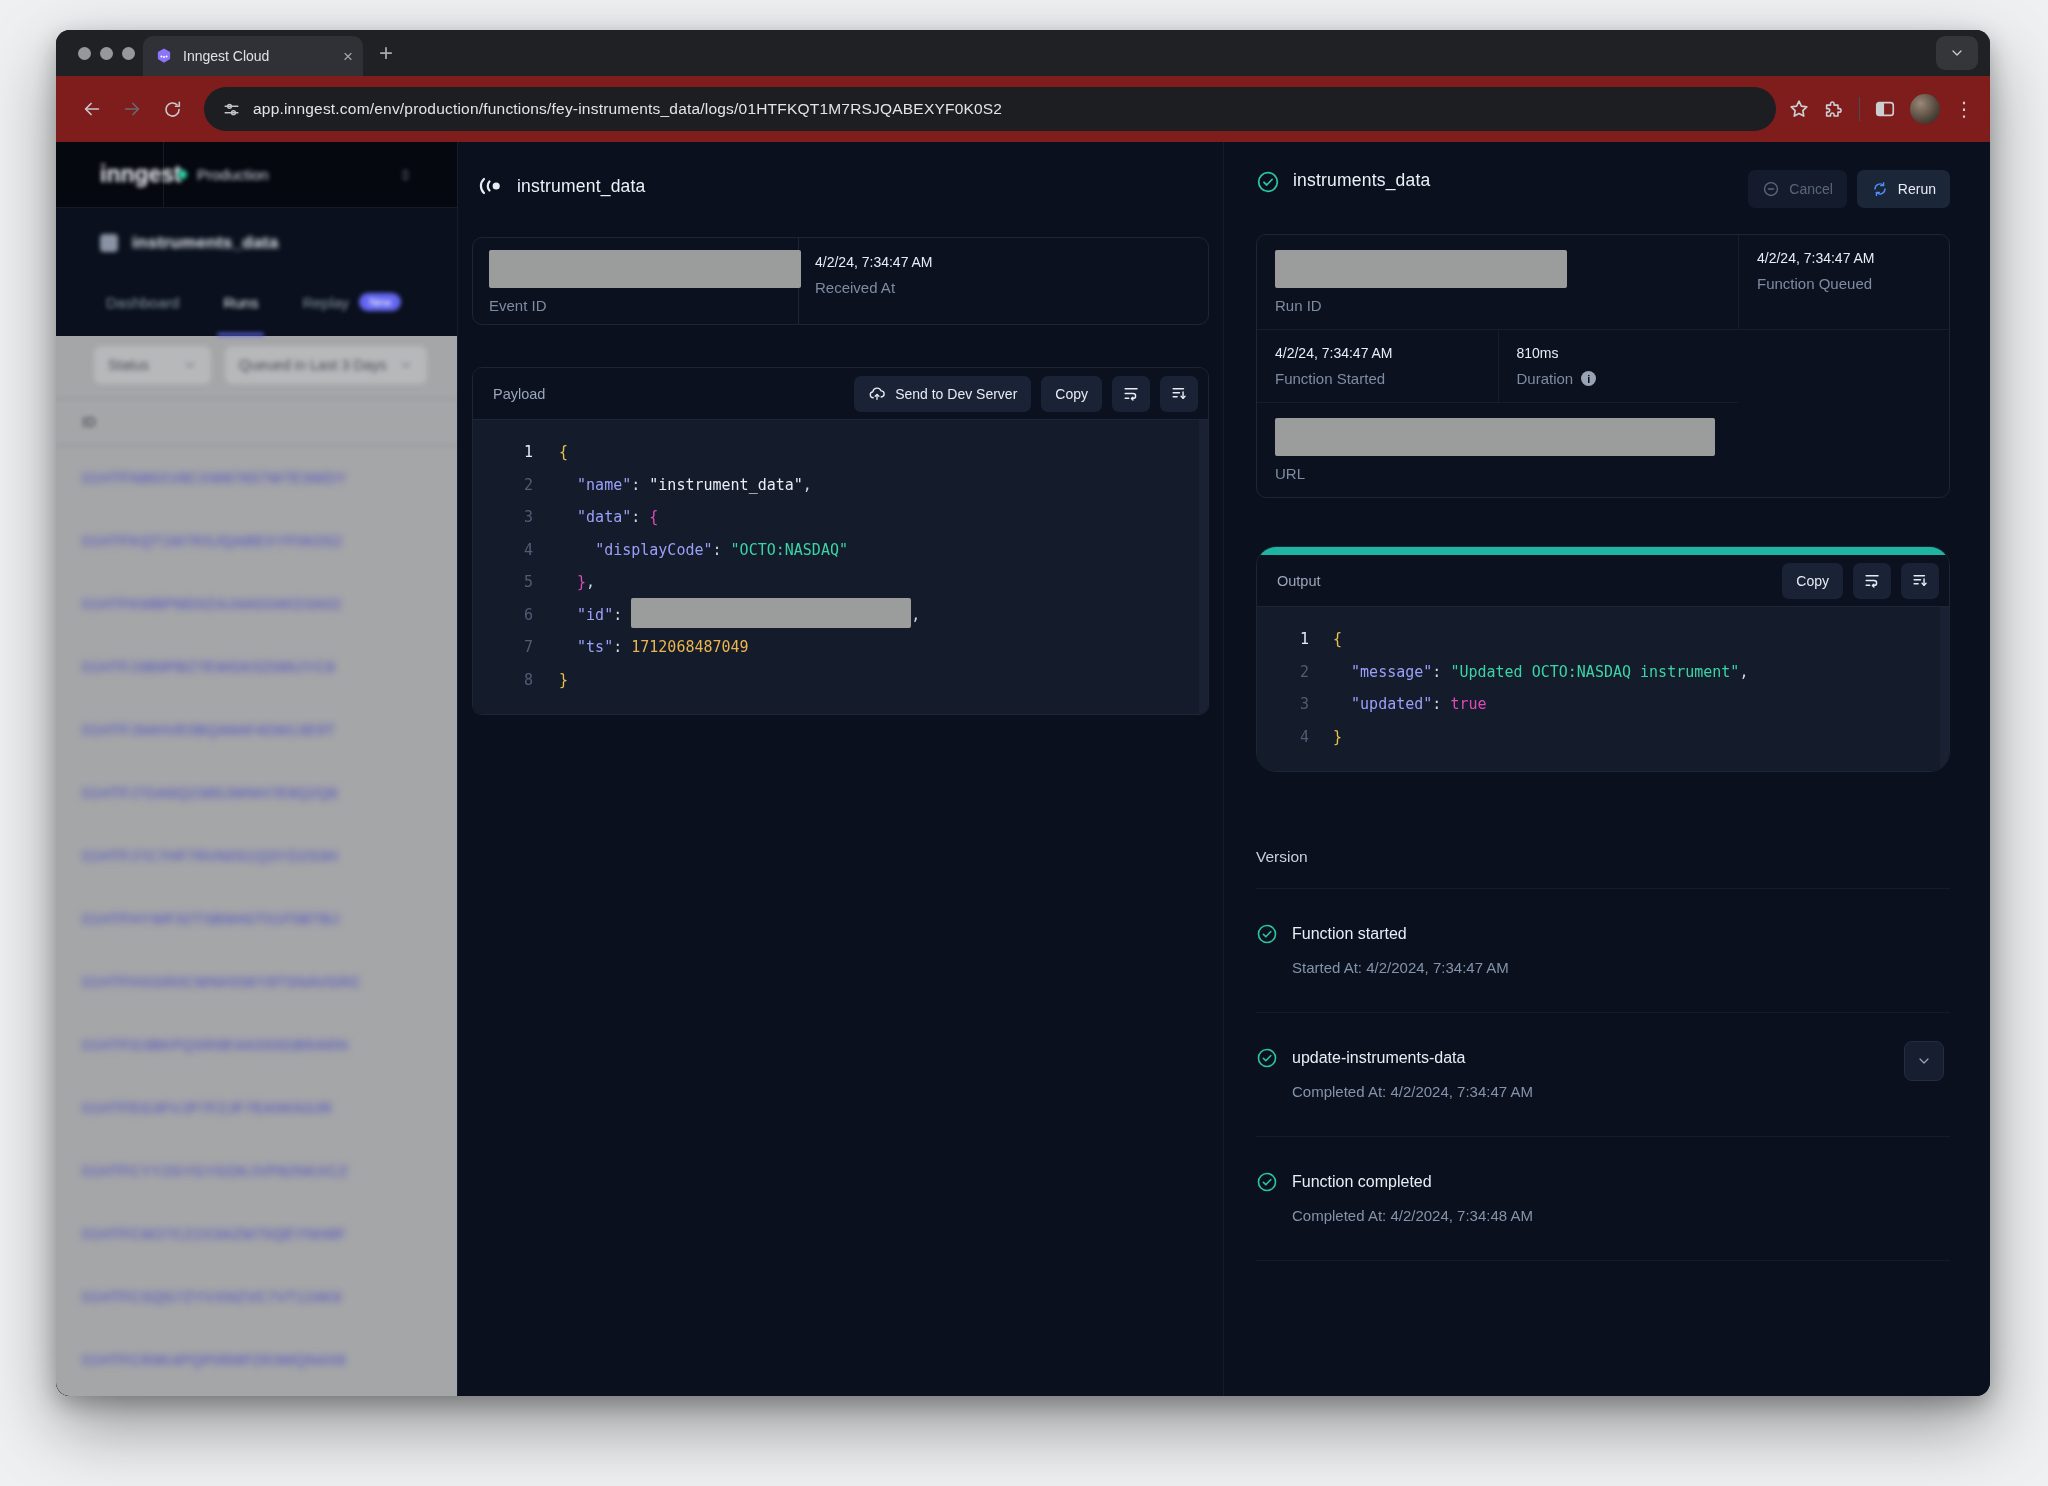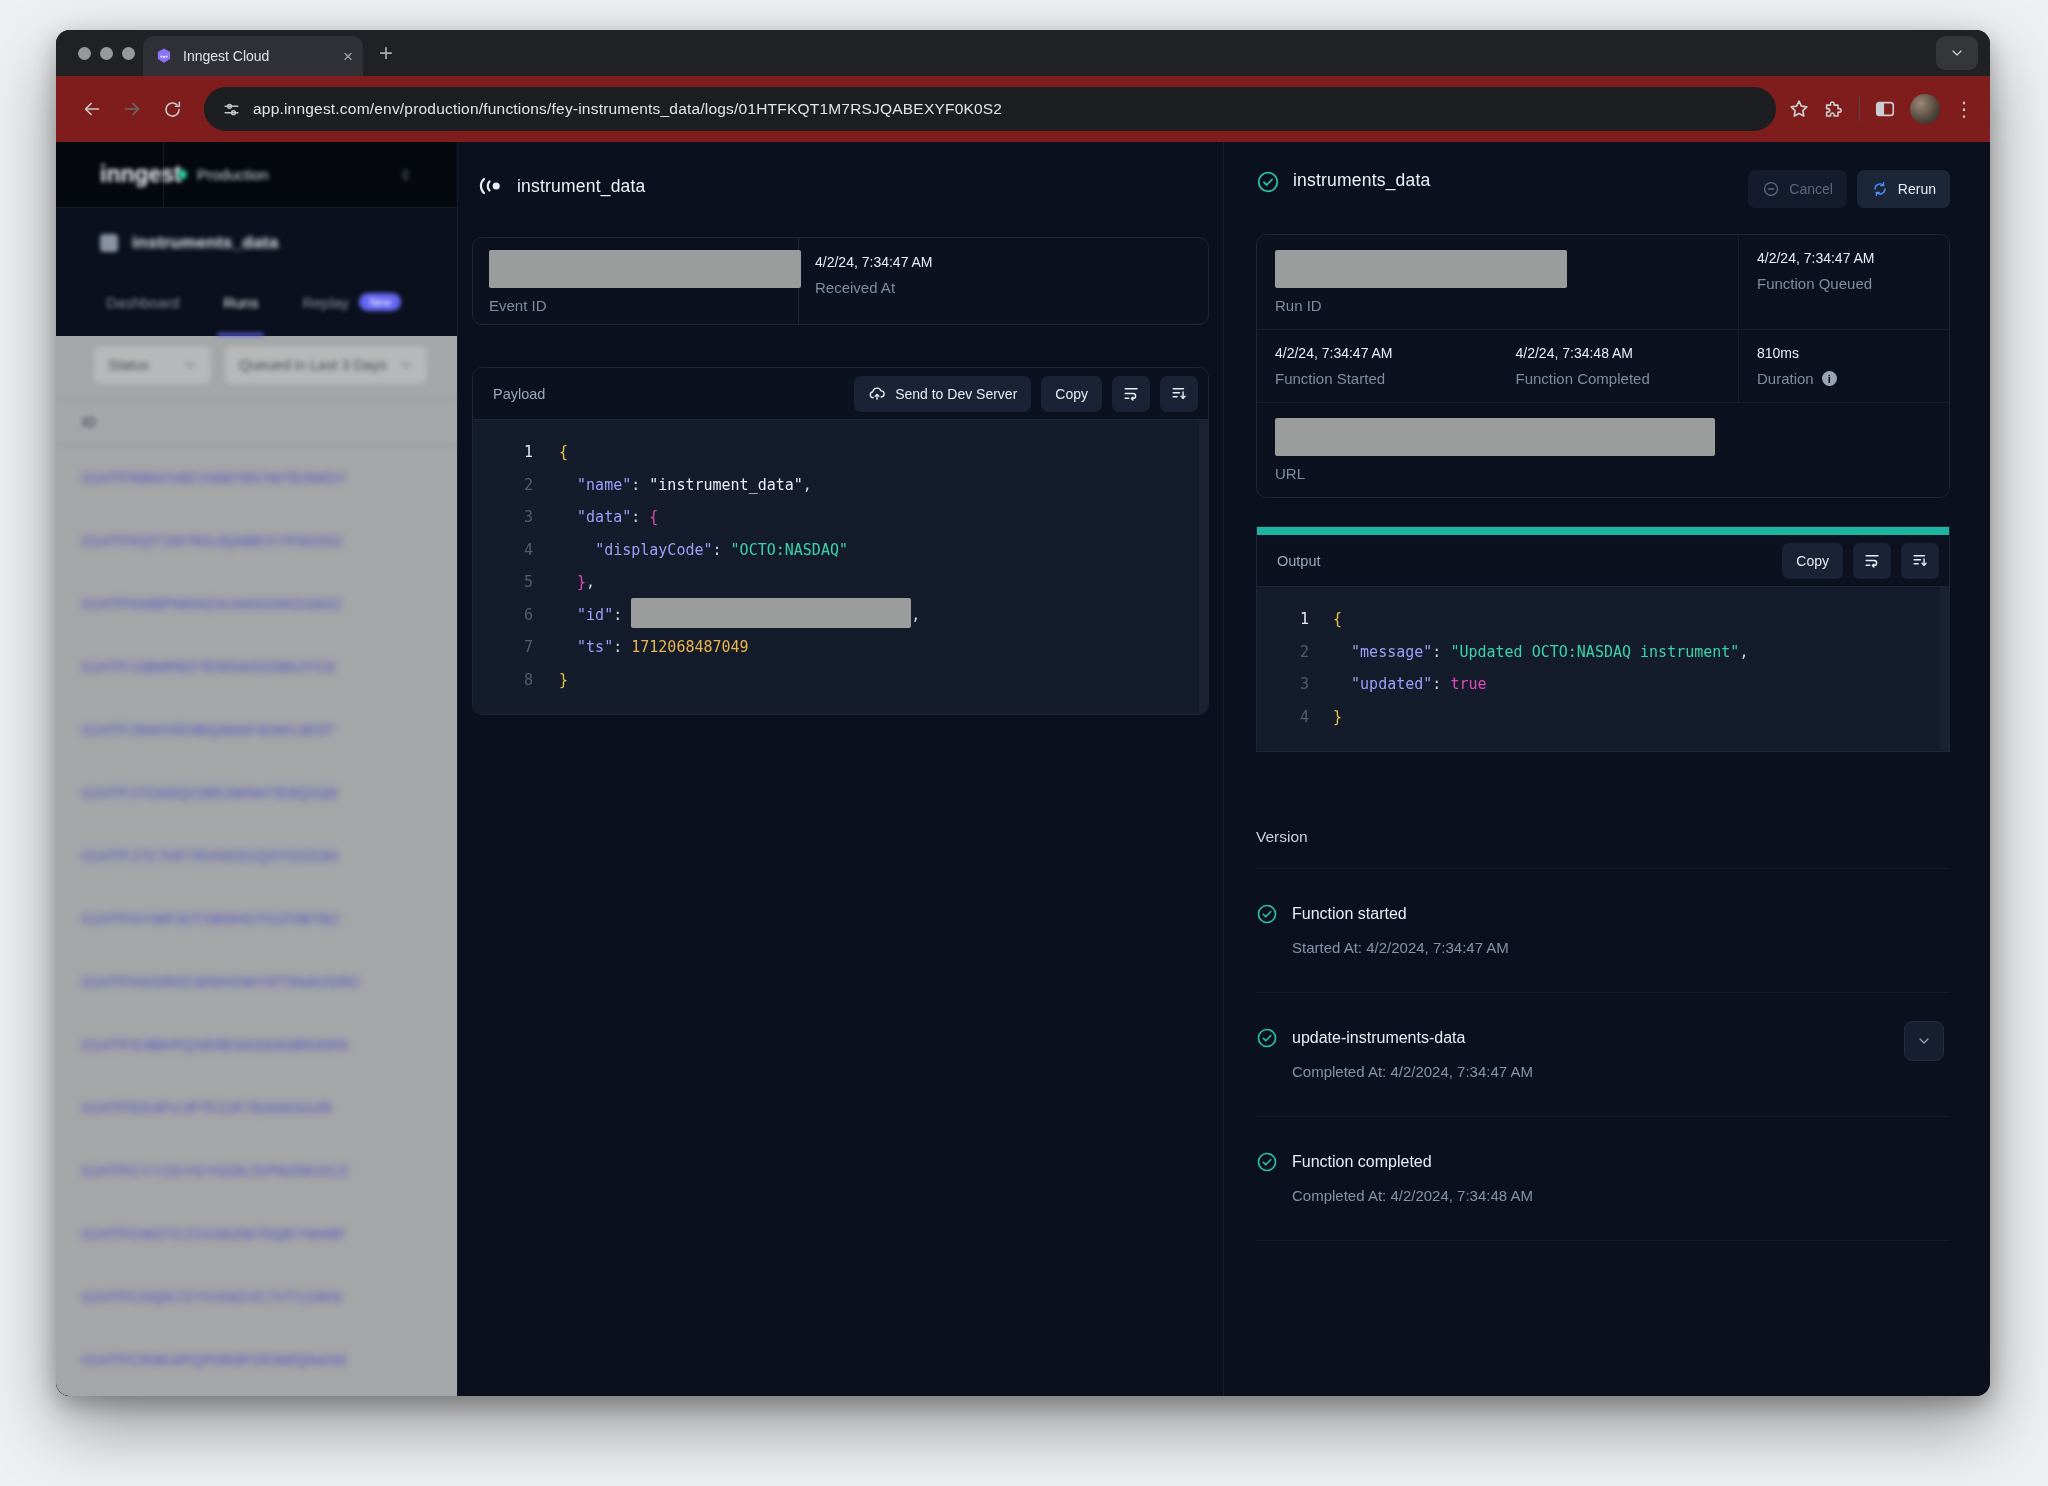--- a/index.html
+++ b/index.html
@@ -117,21 +117,21 @@
   .btn-cancel { background:#131b2c; color:#5b6779; height:38px; }
   .btn-rerun { background:#1c2639; height:38px; }
   .btn-rerun .ric { color:#4f8ef7; }
   .details-card { margin-top:26px; display:grid; grid-template-columns:1fr 1fr 211px; }
   .dcell { padding:15px 18px; border-bottom:1px solid #161e2e; }
   .dcell.span2 { grid-column:1 / 3; }
   .dcell.col3 { border-left:1px solid #161e2e; }
   .dcell.last { border-bottom:none; }
   .info-ic { width:15px; height:15px; border-radius:50%; background:#99a3b4; color:#0b111f;
              font-size:11px; font-weight:bold; display:inline-flex; align-items:center; justify-content:center; font-style:normal; }
-  .output-card { margin-top:28px; border:1px solid #1d2637; border-radius:0; overflow:hidden; }
+  .output-card { margin-top:48px; border:1px solid #1d2637; border-radius:20px; overflow:hidden; }
   .output-top { height:8px; background:#1db5a2; }
   .output-card .code-line { padding-left:30px; }
   .output-card .ln { width:22px; margin-right:24px; }
   .timeline-head { margin-top:76px; color:#c7d0de; font-size:15.5px; padding-bottom:22px; border-bottom:1px solid #141b2a; }
   .tl-item { position:relative; padding:34px 0 36px 0; border-bottom:1px solid #141b2a; }
   .tl-row { display:flex; align-items:center; gap:14px; }
   .tl-title { color:#e9eef6; font-size:16px; }
   .tl-sub { margin:14px 0 0 36px; color:#8493aa; font-size:15px; }
   .tl-chev { position:absolute; right:6px; top:28px; width:40px; height:40px; border-radius:8px;
              background:#161e30; border:1px solid #232d42; color:#9aa5ba;
@@ -420,24 +420,20 @@
           <div class="label">Run ID</div>
         </div>
         <div class="dcell col3">
           <div class="value">4/2/24, 7:34:47 AM</div>
           <div class="label">Function Queued</div>
         </div>
         <div class="dcell">
           <div class="value">4/2/24, 7:34:47 AM</div>
           <div class="label">Function Started</div>
         </div>
-        <div class="dcell">
-          <div class="value">4/2/24, 7:34:48 AM</div>
-          <div class="label">Function Completed</div>
-        </div>
         <div class="dcell col3">
           <div class="value">810ms</div>
           <div class="label">
               <span>Duration</span>
             <span class="info-ic">i</span>
           </div>
         </div>
         <div class="dcell span2 last">
           <div class="redact" style="width:440px"></div>
           <div class="label">URL</div>

